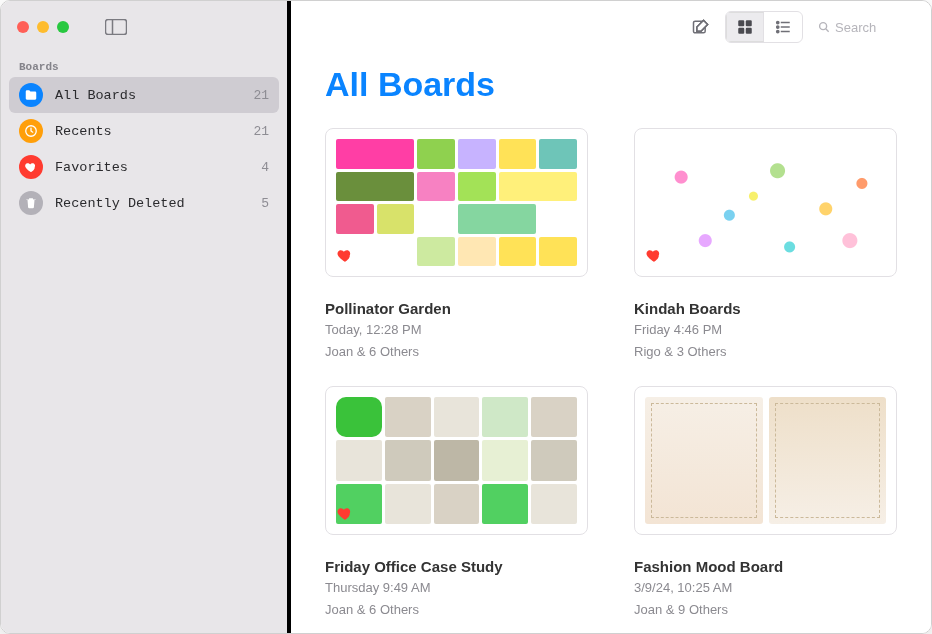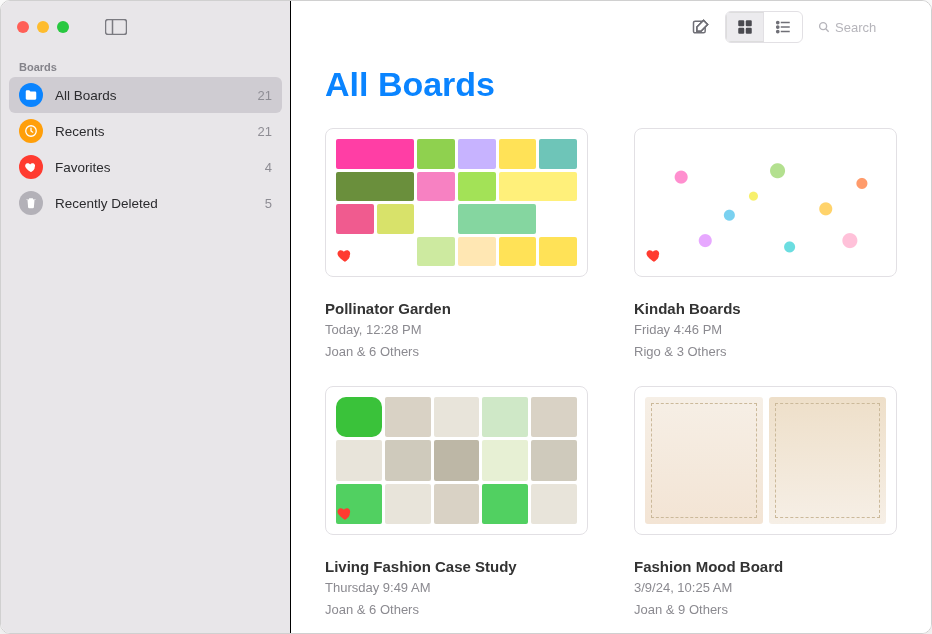--- a/index.html
+++ b/index.html
@@ -16,23 +16,24 @@
       display: flex;
       border: 1px solid #d0d0d0;
       border-radius: 10px;
       overflow: hidden;
       box-shadow: 0 10px 30px rgba(0,0,0,0.15);
     }
     
     .sidebar {
       width: 290px;
       background: #e8e6e9;
-      border-right: 1px solid #000000;
+      border-right: 4px solid #000000;
       display: flex;
       flex-direction: column;
+      font-family: Liberation Mono, monospace;
     }
     .titlebar {
       height: 52px;
       display: flex;
       align-items: center;
       padding: 0 16px;
       gap: 8px;
     }
     .traffic {
       display: flex;
@@ -389,21 +390,21 @@
                 <div style="background:#d9d2c5"></div>
                 <div style="background:#51d061"></div>
                 <div style="background:#e8e4da"></div>
             </div>
             <span class="fav-heart">
               <svg width="18" height="18" viewBox="0 0 24 24" fill="currentColor">
                   <path d="M12 21s-7-4.35-9.3-8.5C.9 9 3 5.5 6.5 5.5c2 0 3.3 1.2 4 2.3.7-1.1 2-2.3 4-2.3 3.5 0 5.6 3.5 3.8 7C19 16.65 12 21 12 21z"></path>
                 </svg>
             </span>
           </div>
-          <div class="card-title">Living Fashion Case Study</div>
+          <div class="card-title">Friday Office Case Study</div>
           <div class="card-sub">Thursday 9:49 AM</div>
           <div class="card-sub">Joan &amp; 6 Others</div>
         </div>
 
         <div class="card">
           <div class="thumb">
             <div class="m4">
               <div class="sheet" style="background:linear-gradient(#f6efe6,#f3e4d4)"></div>
               <div class="sheet" style="background:linear-gradient(#eedfc9,#f6efe6)"></div>
             </div>

